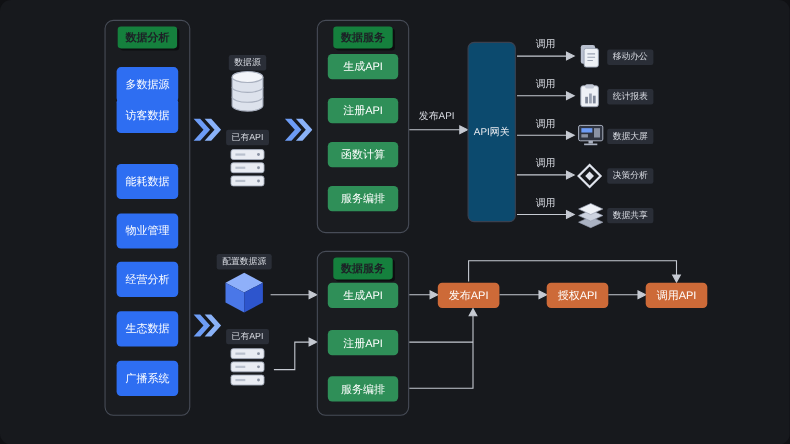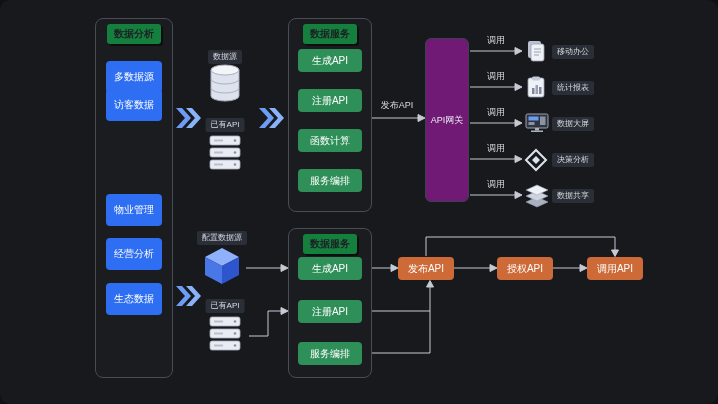--- a/index.html
+++ b/index.html
@@ -32,21 +32,21 @@
     justify-content:center; border-radius:4px; white-space:nowrap;
   }
   .badge {
     position:absolute; background:#2a2e37; color:#d8dbe2; font-size:8px;
     padding:2px 5px; border-radius:2px; white-space:nowrap; line-height:1.2;
   }
   .centered { transform:translateX(-50%); }
   .label-text { position:absolute; color:#d8dbe2; font-size:9px; white-space:nowrap; }
   .gateway {
     position:absolute; left:425px; top:38px; width:42px; height:162px;
-    background:#701a75; border:1px solid #3a4150; border-radius:6px;
+    background:#0c4a6e; border:1px solid #3a4150; border-radius:6px;
     color:#e8eaef; font-size:9px; display:flex; align-items:center; justify-content:center;
     white-space:nowrap;
   }
   .icon { position:absolute; line-height:0; }
 </style>
 </head>
 <body>
 
 <div class="canvas">
 
@@ -107,23 +107,25 @@
         <path d="M426,256 L426,237 L615,237 L615,250" fill="none"></path>
         <polygon points="611.5,250 618.5,250 615,256.5"></polygon>
       </g>
     </g>
   </svg>
 
   <div class="panel" style="left:95px; top:18px; width:76px; height:358px;">
     <div class="panel-title">数据分析</div>
     <div class="node blue" style="top:42px">多数据源</div>
     <div class="node blue" style="top:70px">访客数据</div>
+    <div class="node blue" style="top:130px">能耗数据</div>
     <div class="node blue" style="top:175px">物业管理</div>
     <div class="node blue" style="top:219px">经营分析</div>
     <div class="node blue" style="top:264px">生态数据</div>
+    <div class="node blue" style="top:309px">广播系统</div>
   </div>
 
   <div class="icon" style="left:175px; top:105px;">
     <svg width="26" height="26" viewBox="0 0 26 26">
       <polygon points="1,3 7,3 16,13 7,23 1,23 10,13" fill="#6d9cf5"></polygon>
       <polygon points="11,3 17,3 26,13 17,23 11,23 20,13" fill="#8ab2f8"></polygon>
     </svg>
   </div>
   <div class="icon" style="left:258px; top:105px;">
     <svg width="26" height="26" viewBox="0 0 26 26">

